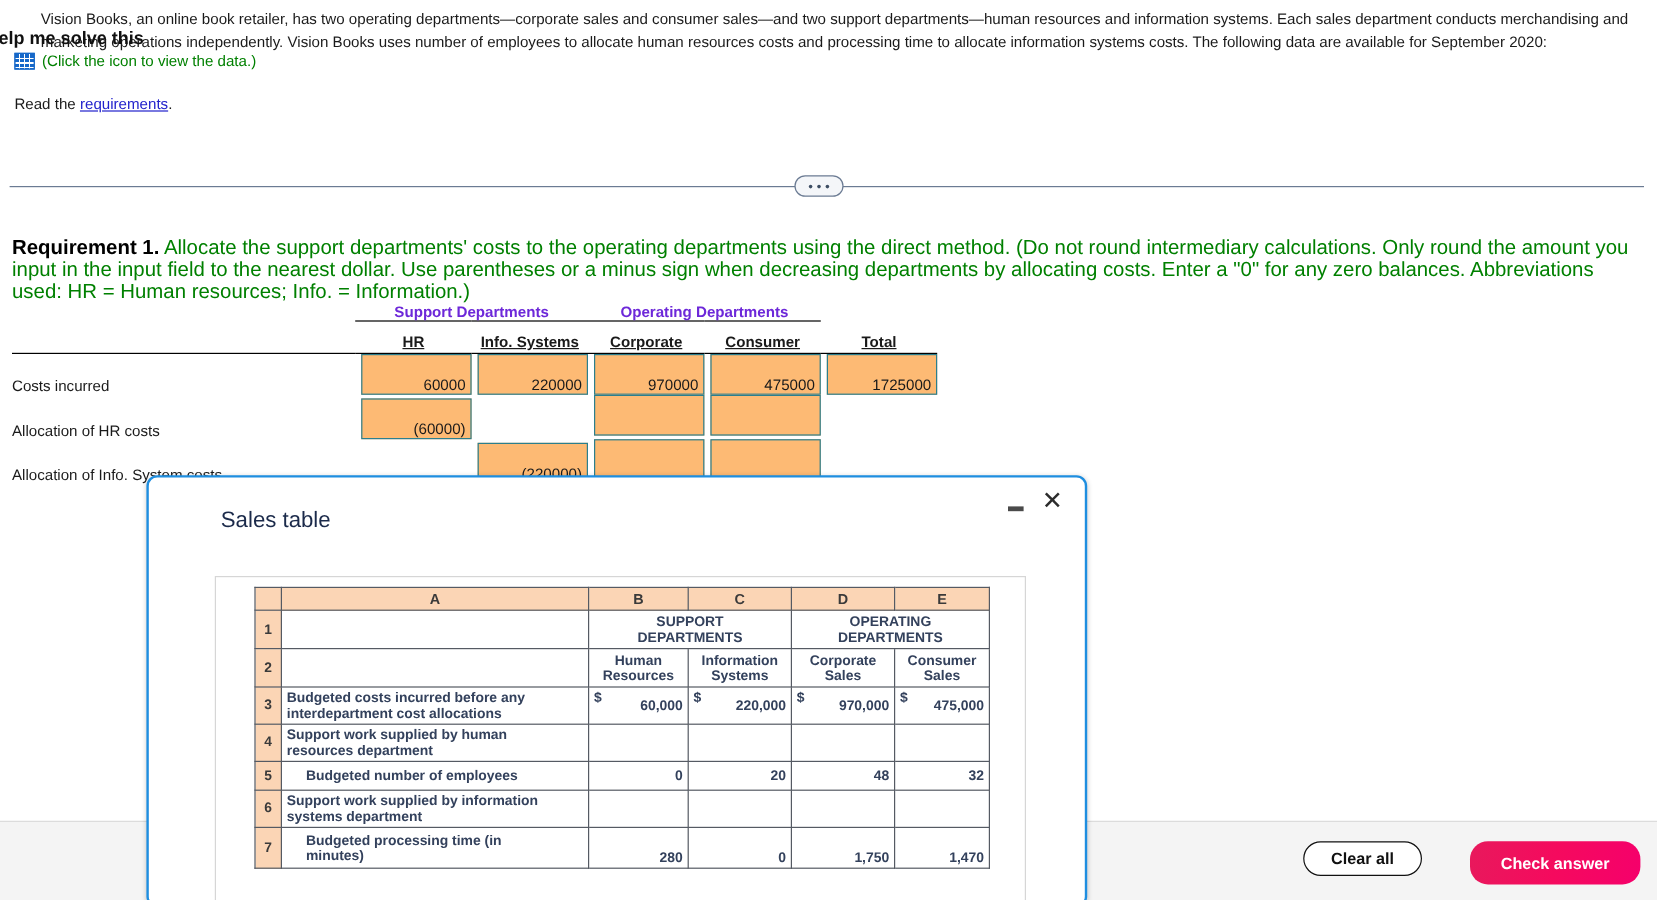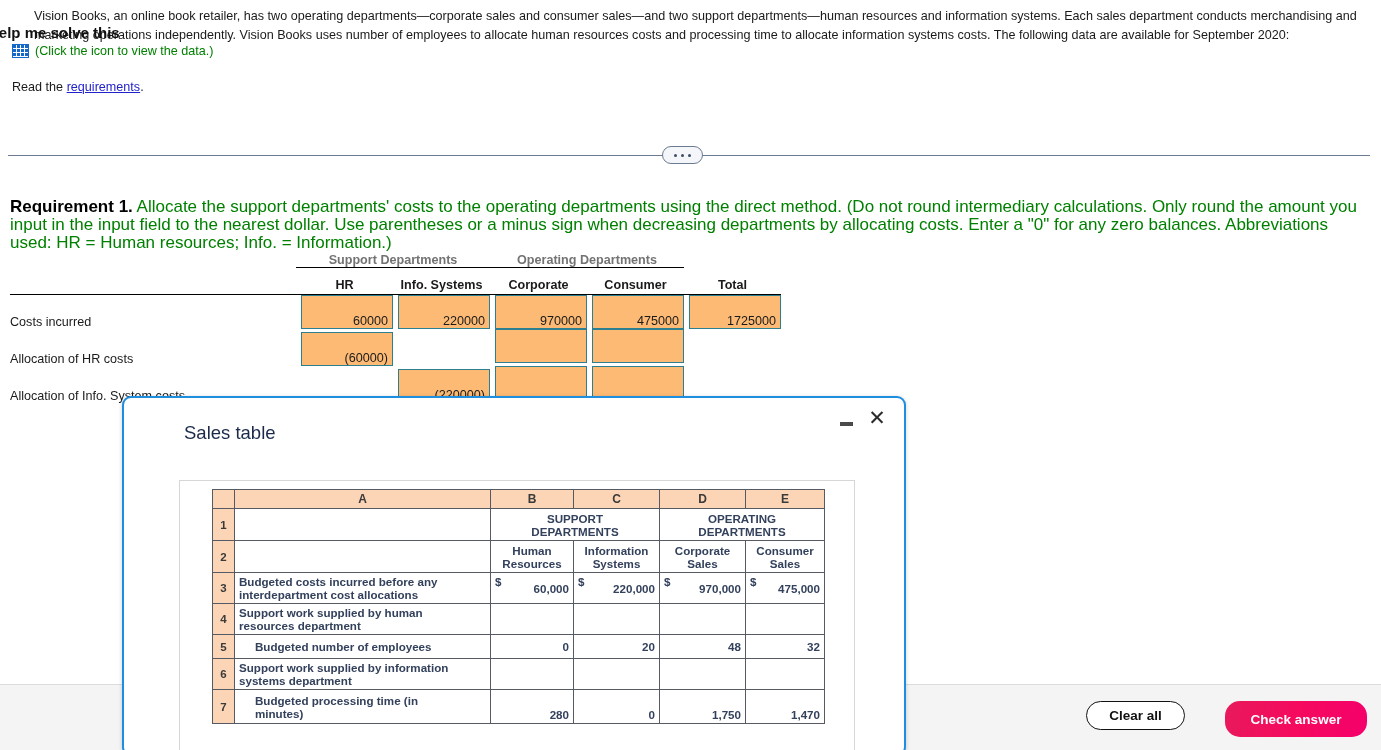--- a/index.html
+++ b/index.html
@@ -72,29 +72,29 @@
   
   .worksheet {
     position: absolute; left: 10px; top: 242px;
     border-collapse: collapse;
     font-size: 12.6px;
   }
   .worksheet td { padding: 0; vertical-align: bottom; }
   .ws-label { width: 286px; height: 25px; color: #1a1a1a; white-space: nowrap; padding-right: 4px; }
   .grp-head {
     text-align: center; font-weight: bold; font-size: 12.6px; height: 22px;
-    color: #737373; padding-bottom: 2px;
+    color: #6d28d9; padding-bottom: 2px;
   }
   .grp-underline { border-bottom: 1px solid #000; }
   .col-head {
     text-align: center; font-weight: bold; font-size: 12.6px; height: 22px;
     color: #1a1a1a; padding-bottom: 2px;
   }
   .head-rule td { border-bottom: 1.5px solid #000; height: 2px; }
-  .cellpad { width: 97px; }
+  .cellpad { width: 97px; text-decoration: underline; }
 
   .inbox {
     width: 92px; height: 20px;
     border: 1px solid #2b7f8e;
     background: #fdba74;
     font-family: "Liberation Sans", sans-serif;
     font-size: 12.6px;
     text-align: right;
     padding: 16px 4px;
     color: #1a1a1a;

